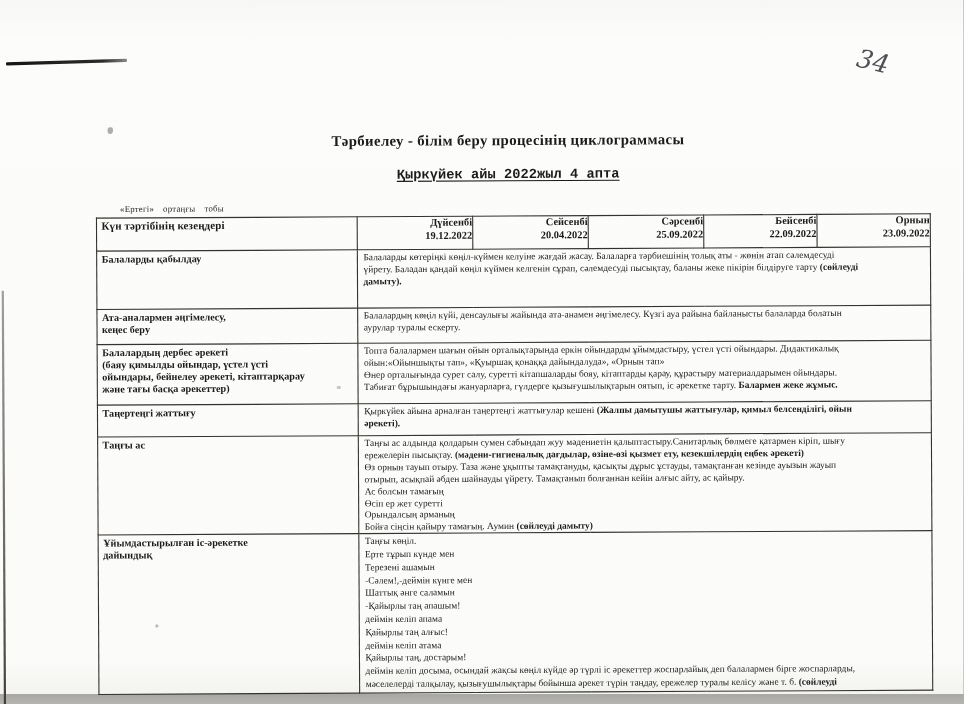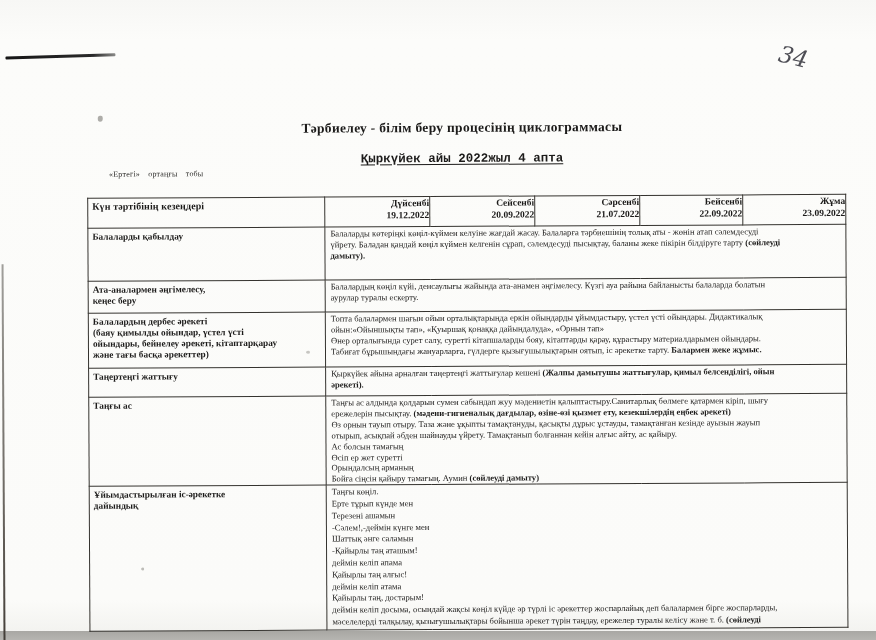--- a/index.html
+++ b/index.html
@@ -48,21 +48,21 @@
   .doc-title {
     position:absolute; left:40px; top:120px; width:846px;
     text-align:center; font-weight:bold; font-size:13.5px; letter-spacing:.3px;
   }
   .doc-subtitle {
     position:absolute; left:40px; top:151px; width:846px;
     text-align:center; font-weight:bold; font-size:12.5px;
   }
   .doc-subtitle span { text-decoration:underline; text-underline-offset:2px;font-family:Liberation Mono, monospace; }
   .group-label {
-    position:absolute; left:110px; top:168px;
+    position:absolute; left:110px; top:184px;
     font-size:8px; word-spacing:6px; letter-spacing:.2px; color:#2a2927;
   }
   
   table.cyclo {
     position:absolute; left:88px; top:196px; width:758px;
     border-collapse:collapse; table-layout:fixed;
   }
   table.cyclo th, table.cyclo td {
     border:1px solid #35332f; vertical-align:top; overflow:visible;
   }
@@ -111,32 +111,32 @@
     </colgroup>
     <thead>
       <tr style="height:30px">
         <th class="corner">Күн тәртібінің кезеңдері</th>
       <th class="dayhead">
             <div>Дүйсенбі</div>
             <div>19.12.2022</div>
           </th>
           <th class="dayhead">
             <div>Сейсенбі</div>
-            <div>20.09.2022</div>
+            <div>20.04.2022</div>
           </th>
           <th class="dayhead">
             <div>Сәрсенбі</div>
-            <div>21.07.2022</div>
+            <div>25.09.2022</div>
           </th>
           <th class="dayhead">
             <div>Бейсенбі</div>
             <div>22.09.2022</div>
           </th>
           <th class="dayhead">
-            <div>Жұма</div>
+            <div>Орнын</div>
             <div>23.09.2022</div>
           </th>
         </tr>
     </thead>
     <tbody id="cyclo-body">
         <tr style="height: 53px;">
           <td class="label">Балаларды қабылдау</td>
           <td class="content" colspan="5">
             <div class="line"><span>Балаларды көтеріңкі көңіл-күймен келуіне жағдай жасау. Балаларға  тәрбиешінің  толық аты - жөнін  атап сәлемдесуді</span></div>
             <div class="line"><span>үйрету. Баладан қандай көңіл күймен келгенін сұрап, сәлемдесуді пысықтау, баланы жеке пікірін білдіруге тарту  </span><span class="b">(сөйлеуді</span></div>
@@ -185,21 +185,21 @@
         </tr>
         <tr style="height: 145px;">
           <td class="label">Ұйымдастырылған іс-әрекетке
 дайындық</td>
           <td class="content" colspan="5">
             <div class="line" style="line-height: 11.8px;"><span>Таңғы көңіл.</span></div>
             <div class="line" style="line-height: 11.8px;"><span>Ерте тұрып күнде мен</span></div>
             <div class="line" style="line-height: 11.8px;"><span>Терезені ашамын</span></div>
             <div class="line" style="line-height: 11.8px;"><span>-Сәлем!,-деймін күнге мен</span></div>
             <div class="line" style="line-height: 11.8px;"><span>Шаттық әнге саламын</span></div>
-            <div class="line" style="line-height: 11.8px;"><span>-Қайырлы таң аташым!</span></div>
+            <div class="line" style="line-height: 11.8px;"><span>-Қайырлы таң апашым!</span></div>
             <div class="line" style="line-height: 11.8px;"><span>деймін келіп апама</span></div>
             <div class="line" style="line-height: 11.8px;"><span>Қайырлы таң алғыс!</span></div>
             <div class="line" style="line-height: 11.8px;"><span>деймін келіп атама</span></div>
             <div class="line" style="line-height: 11.8px;"><span>Қайырлы таң, достарым!</span></div>
             <div class="line" style="line-height: 11.8px;"><span>деймін келіп досыма, осындай жақсы көңіл күйде әр түрлі іс әрекеттер жоспарлайық деп балалармен бірге жоспарларды,</span></div>
             <div class="line" style="line-height: 11.8px;"><span>мәселелерді талқылау, қызығушылықтары бойынша әрекет түрін таңдау, ережелер туралы келісу және т. б. </span><span class="b">(сөйлеуді</span></div>
           </td>
         </tr>
       </tbody>
   </table>

